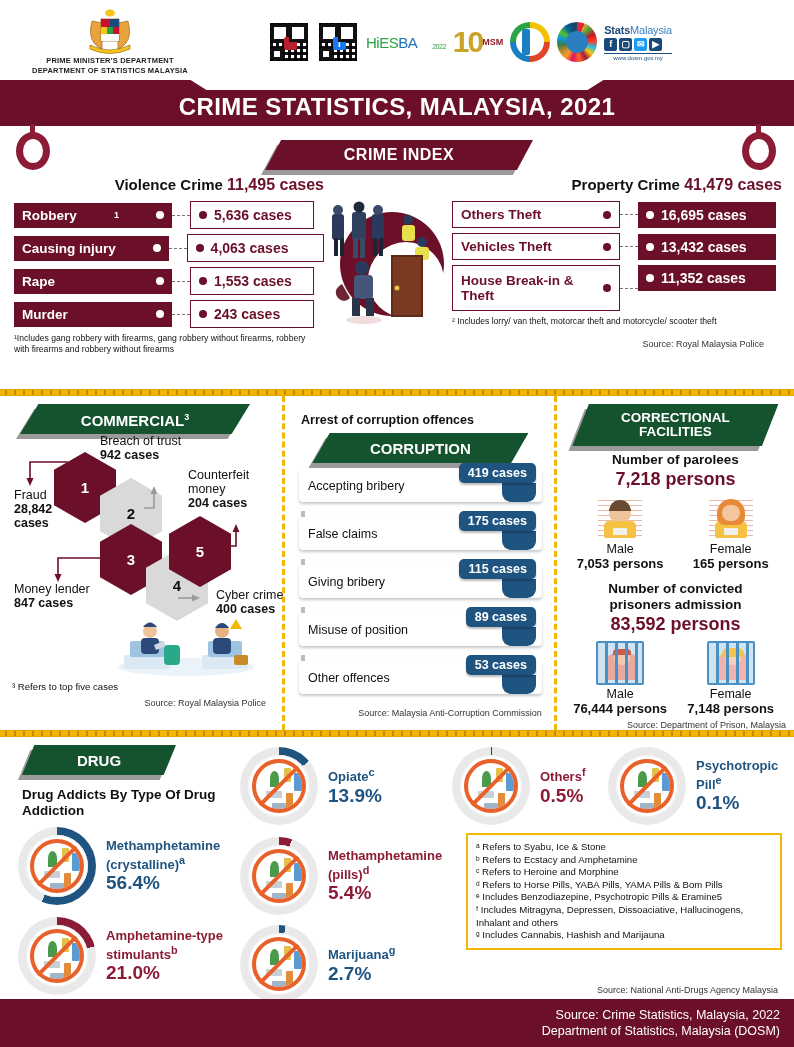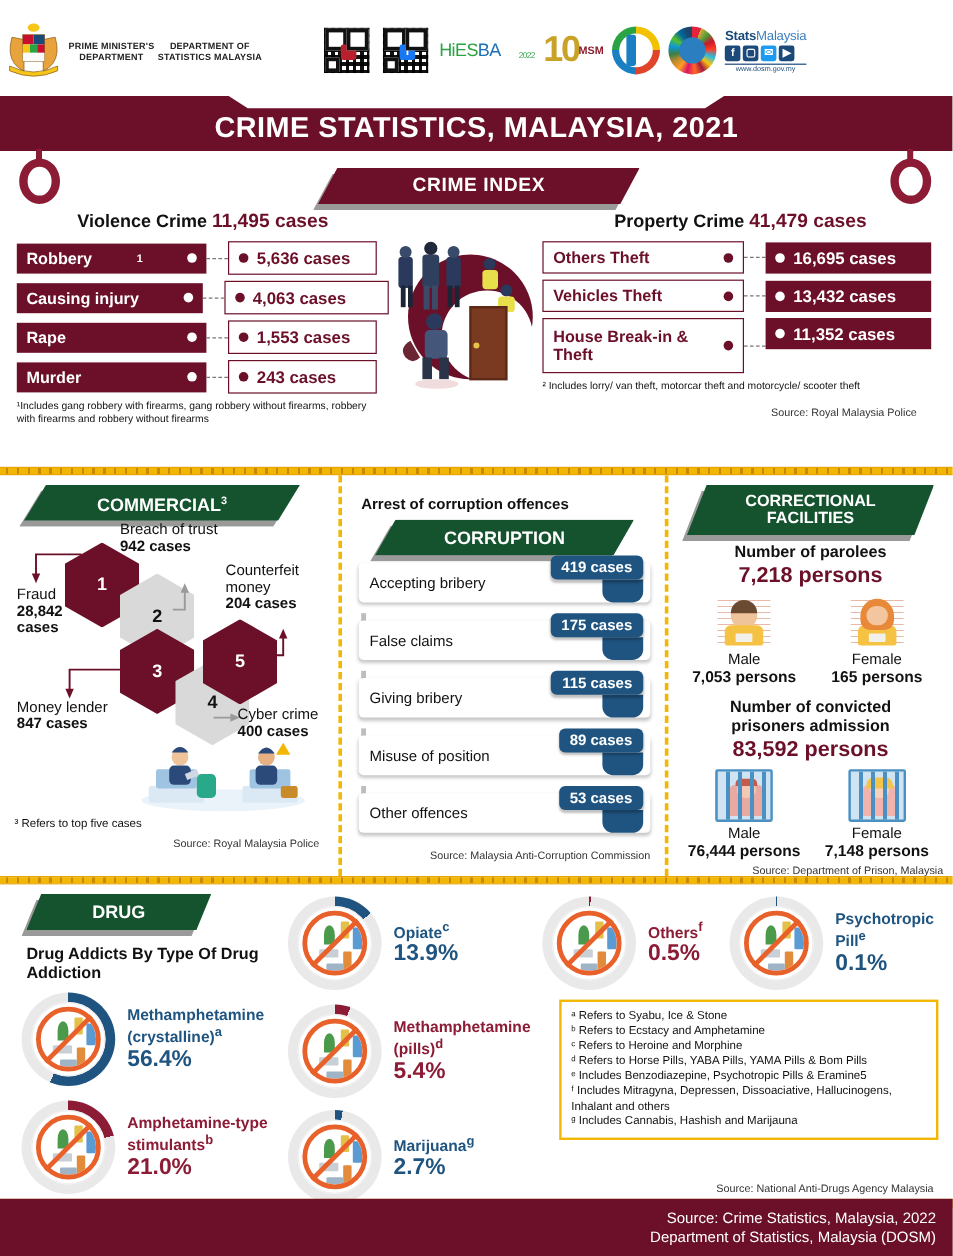--- a/index.html
+++ b/index.html
@@ -8,21 +8,21 @@
     font-family: "Liberation Sans", sans-serif;
     background: #ffffff;
     position: relative;
     overflow: hidden;
     color: #1a1a2e;
   }
   .page { position: relative; width: 794px; height: 1047px; }
 
   
   .topbar { height: 80px; display: flex; align-items: center; padding: 4px 0 0 0; }
-  .dosm-logo { width: 220px; display: flex; flex-direction: row; align-items: center; }
+  .dosm-logo { width: 220px; display: flex; flex-direction: column; align-items: center; }
   .jata { width: 56px; height: 46px; position: relative; }
   .dosm-text { font-size: 7.5px; line-height: 9px; text-align: center; letter-spacing: .2px; color: #222; font-weight: 600; margin-top: 1px; }
   .logo-strip { display: flex; align-items: center; gap: 7px; margin-left: 48px; }
   .qr { width: 42px; height: 42px; background:
       repeating-linear-gradient(90deg,#111 0 3px,#fff 3px 6px),
       repeating-linear-gradient(0deg,#111 0 3px,transparent 3px 6px);
       background-blend-mode: multiply; border: 2px solid #fff; position: relative; }
   .qr::before, .qr::after {
     content:""; position:absolute; width:12px; height:12px; border:3px solid #111; background:#fff;
   }
@@ -79,21 +79,21 @@
   }
   .subbanner span { color:#fff; font-weight:800; font-size:16px; letter-spacing:.5px; }
   .subbanner-shadow {
     position:absolute; top:145px; left:261px; width:268px; height:30px; background:#9a9a9a;
     clip-path: polygon(6% 0, 100% 0, 94% 100%, 0% 100%); z-index:-1;
   }
 
   
   .crime-body { position:absolute; top:176px; left:0; width:794px; height:212px; }
   .ci-col { position:absolute; top:0; }
-  .ci-head { font-size:15px; font-weight:700; color:#111; text-align:center; margin-bottom:7px; }
+  .ci-head { font-size:15px; font-weight:700; color:#111; text-align:right; margin-bottom:7px; }
   .ci-head b { color:#6b1028; font-size:16px; }
   .ci-row { display:flex; align-items:center; margin-bottom:5px; }
   .lbl-dark {
     background:#6b1028; color:#fff; font-weight:700; font-size:13.5px;
     padding:5px 8px; display:flex; align-items:center; justify-content:space-between;
   }
   .lbl-light {
     background:#fff; border:1.5px solid #6b1028; color:#6b1028; font-weight:700; font-size:13.5px;
     padding:5px 8px; display:flex; align-items:center; justify-content:space-between;
   }
@@ -467,21 +467,21 @@
           <b>28,842 cases</b>
         </div>
         <div class="hexlabel" style="left:88px; top:-2px; width:130px;">
           <span>Breach of trust</span><br>
           <b>942 cases</b>
         </div>
         <div class="hexlabel" style="left:2px; top:146px; width:120px;">
           <span>Money lender</span><br>
           <b>847 cases</b>
         </div>
-        <div class="hexlabel" style="left:186px; top:152px; width:88px;">
+        <div class="hexlabel" style="left:204px; top:152px; width:88px;">
           <span>Cyber crime</span><br>
           <b>400 cases</b>
         </div>
         <div class="hexlabel" style="left:176px; top:32px; width:86px;">
           <span>Counterfeit money</span><br>
           <b>204 cases</b>
         </div>
       </div>
 
       <div style="position:relative; height:62px; margin-top:-6px;">

